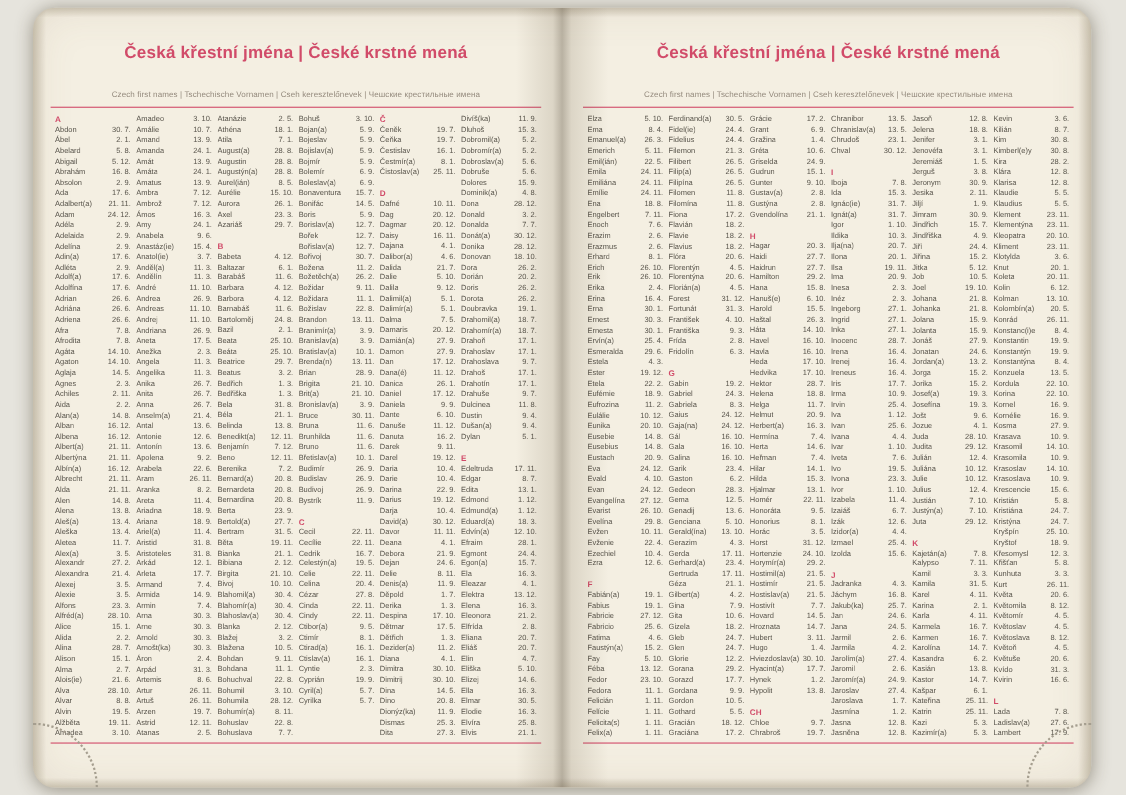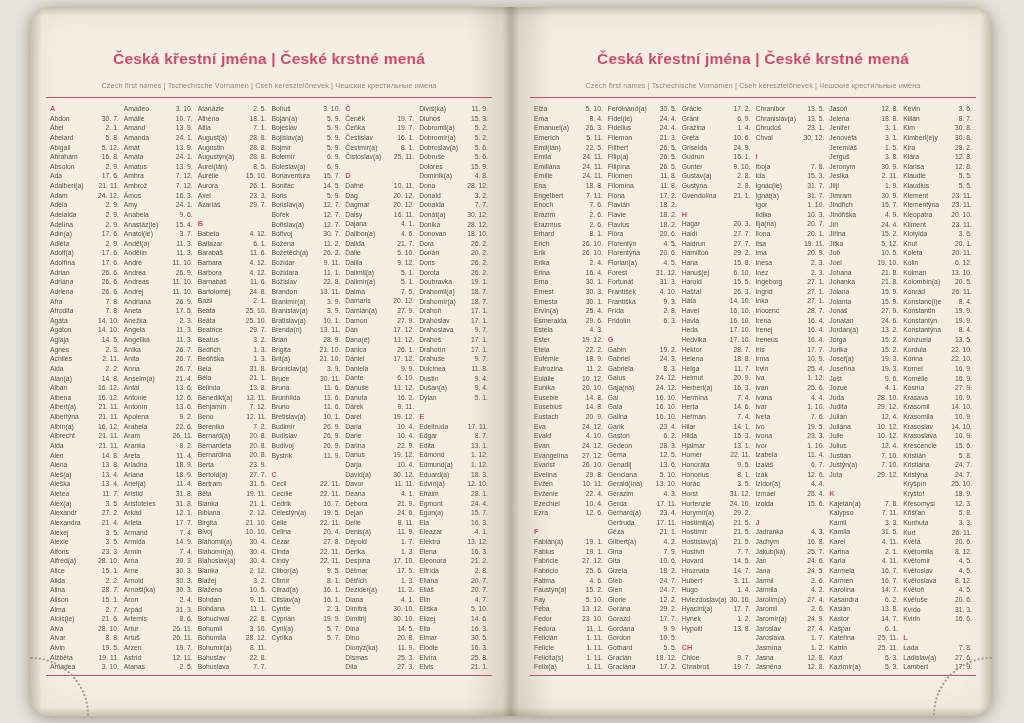--- a/index.html
+++ b/index.html
@@ -12,23 +12,23 @@
         background:linear-gradient(90deg,rgba(0,0,0,0) 0%,rgba(95,80,55,.16) 40%,rgba(70,58,38,.34) 50%,rgba(95,80,55,.16) 60%,rgba(0,0,0,0) 100%);
         pointer-events:none;z-index:5;}
   .edge{position:absolute;top:0;bottom:0;width:12px;pointer-events:none;z-index:4;}
   .edge.l{left:0;background:linear-gradient(90deg,rgba(110,95,65,.30),rgba(110,95,65,0));}
   .edge.r{right:0;background:linear-gradient(270deg,rgba(110,95,65,.30),rgba(110,95,65,0));}
   .edge.t{left:0;right:0;top:0;height:9px;width:auto;background:linear-gradient(180deg,rgba(110,95,65,.28),rgba(110,95,65,0));}
   .edge.b{left:0;right:0;bottom:0;top:auto;height:9px;width:auto;background:linear-gradient(0deg,rgba(110,95,65,.28),rgba(110,95,65,0));}
   .page{position:absolute;top:0;bottom:0;width:478px;}
   .page.left{left:0;}
   .page.right{right:0;}
-  .phead{text-align:center;padding-top:43px;}
+  .phead{text-align:center;padding-top:33px;}
   .ptitle{font-size:15.5px;font-weight:bold;color:#d14b69;letter-spacing:.2px;}
-  .psub{font-size:7.3px;color:#93897c;margin-top:13px;letter-spacing:.1px;}
+  .psub{font-size:7.3px;color:#93897c;margin-top:23px;letter-spacing:.1px;}
   .hrule{border:0;border-top:1.3px solid #d14b69;margin:7px 16px 0 16px;}
   .colwrap{display:flex;gap:5px;padding:6px 20px 0 20px;}
   .col{flex:1;min-width:0;}
   .nrow{display:flex;justify-content:space-between;align-items:baseline;
         font-size:6.8px;line-height:9.62px;color:#57534a;white-space:nowrap;}
   .nm{overflow:hidden;}
   .dt{margin-left:2px;color:#57534a;}
   .sec{font-size:7.4px;line-height:9.62px;font-weight:bold;color:#d14b69;}
   .sp{height:9.62px;}
   .brule{border:0;border-top:1px solid #d14b69;margin:3px 16px 0 16px;}

